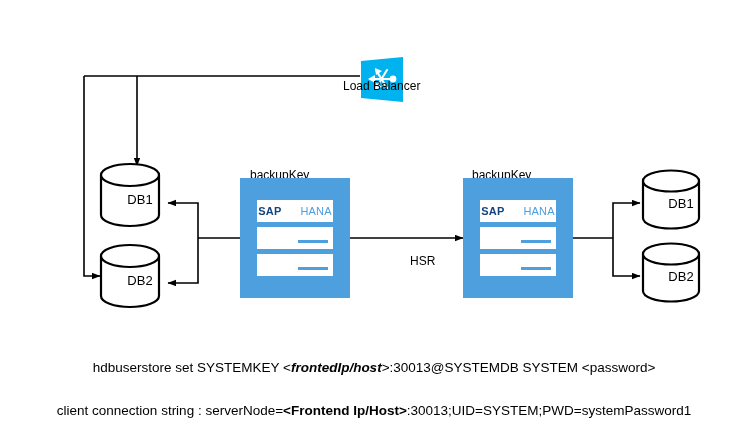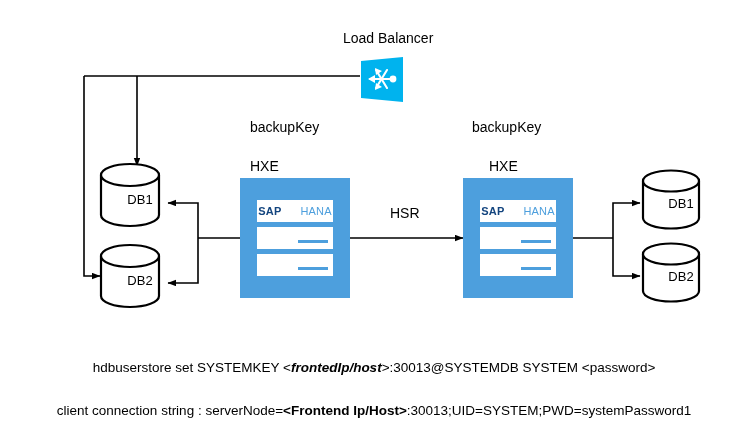--- a/index.html
+++ b/index.html
@@ -20,24 +20,25 @@
   }
   .svg-layer {
     position: absolute;
     left: 0;
     top: 0;
     width: 748px;
     height: 445px;
   }
   .lbl {
     position: absolute;
-    font-size: 14px;
+    font-size: 12px;
     line-height: 14px;
     color: #000000;
     white-space: nowrap;
+    margin-top: 48px;
   }
   
   .lb-icon {
     position: absolute;
     left: 359px;
     top: 57px;
     width: 46px;
     height: 45px;
   }
   
@@ -176,21 +177,21 @@
 
   <div class="lbl" style="left:343px; top:31px;">Load Balancer</div>
 
 
   <div class="lbl" style="left:250px; top:120px;">backupKey</div>
   <div class="lbl" style="left:250px; top:159px;">HXE</div>
 
   <div class="lbl" style="left:472px; top:120px;">backupKey</div>
   <div class="lbl" style="left:489px; top:159px;">HXE</div>
 
-  <div class="lbl" style="left:390px; top:206px;text-align:center;">HSR</div>
+  <div class="lbl" style="left:410px; top:206px;text-align:center;">HSR</div>
 
   <div class="db-text" style="left:100px; top:192px;">DB1</div>
   <div class="db-text" style="left:100px; top:273px;">DB2</div>
   <div class="db-text" style="left:641px; top:196px;">DB1</div>
   <div class="db-text" style="left:641px; top:269px;">DB2</div>
 
   <div class="hana-box" style="left:240px; top:178px;">
     <div class="hana-row">
       <div class="saplogo">
         <span class="sap">SAP</span><span class="hana">HANA</span>

